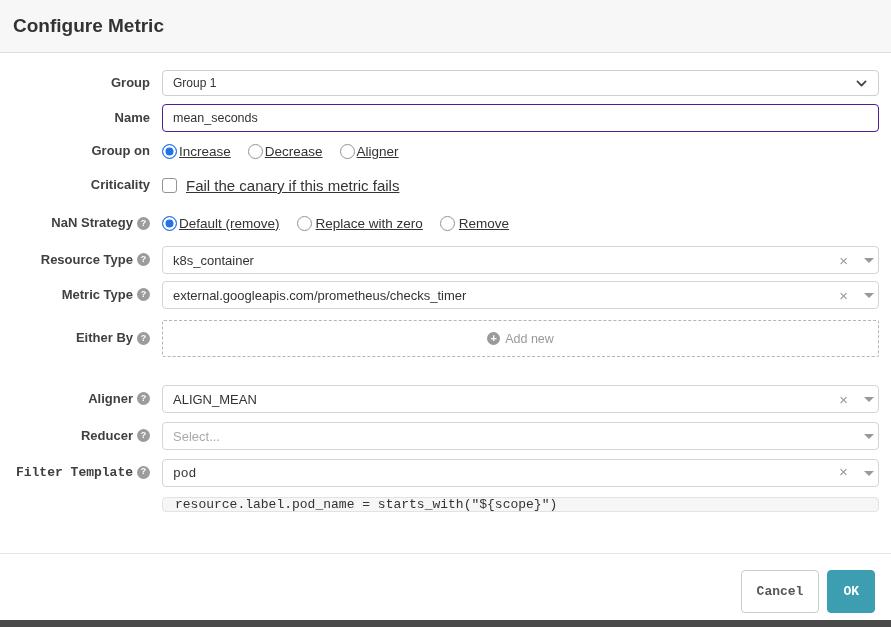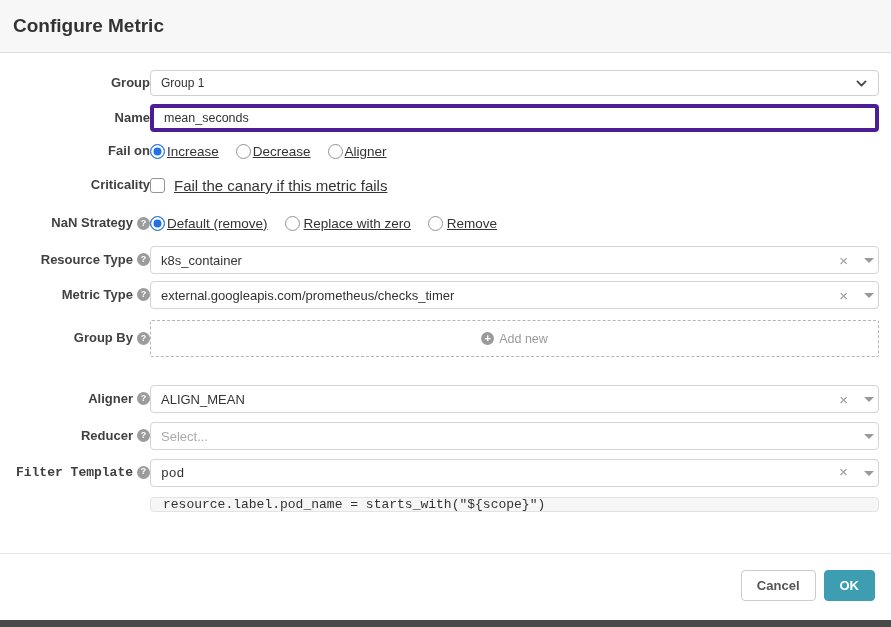--- a/index.html
+++ b/index.html
@@ -34,21 +34,21 @@
     text-align: right;
     font-size: 13px;
     font-weight: bold;
     color: #404040;
     display: inline-flex;
     align-items: center;
     justify-content: flex-end;
     gap: 4px;
     line-height: 1.1;
   }
-  .fcontrol { flex: 1; min-width: 0; }
+  .fcontrol { flex: 1; margin-left: 12px; min-width: 0; }
 
   .help-icon {
     display: inline-block;
     width: 13px; height: 13px;
     border-radius: 50%;
     background: #9c9c9c;
     color: #fff;
     font-size: 9px;
     font-weight: bold;
     line-height: 13px;
@@ -68,21 +68,21 @@
     font-size: 12px;
     color: #333;
     cursor: pointer;
   }
   .native-select .value { flex: 1; }
 
   
   .text-input {
     width: 100%;
     height: 28px;
-    border: 4px solid #4c1d95;
+    border: 1px solid #4c1d95;
     border-radius: 4px;
     padding: 0 10px;
     font-size: 12.5px;
     color: #333;
     font-family: "Liberation Sans", sans-serif;
     outline: none;
   }
 
   
   .option-row { display: flex; align-items: center; }
@@ -179,23 +179,23 @@
     height: 67px;
     display: flex;
     align-items: flex-start;
     justify-content: flex-end;
     gap: 8px;
     padding: 16px 16px 0 16px;
     background: #fff;
     flex-shrink: 0;
   }
   .btn {
-    height: 31px;
-    border-radius: 4px;
-    font-family: Liberation Sans, sans-serif;
+    height: 43px;
+    border-radius: 4px;
+    font-family: Liberation Mono, monospace;
     font-size: 13px;
     font-weight: bold;
     padding: 0 15px;
     cursor: pointer;
   }
   .btn-cancel { background: #fff; border: 1px solid #ccc; color: #555; }
   .btn-ok { background: #3d9db1; border: 1px solid #3d9db1; color: #fff; }
 
   .bottom-bar { height: 7px; background: #4a4a4a; flex-shrink: 0; }
 
@@ -237,21 +237,21 @@
     </div>
 
     <div class="frow mb12">
       <div class="flabel">Name</div>
       <div class="fcontrol">
         <input class="text-input" type="text" value="mean_seconds" style="">
       </div>
     </div>
 
     <div class="frow mb18">
-      <div class="flabel">Fail on</div>
+      <div class="flabel">Group on</div>
       <div class="fcontrol option-row">
         <span class="option">
           <span class="radio selected"></span>
           <span class="option-label" style="margin-left:2px;">Increase</span>
         </span>
         <span class="option">
           <span class="radio"></span>
           <span class="option-label" style="margin-left:2px;">Decrease</span>
         </span>
         <span class="option">
@@ -315,21 +315,21 @@
         <div class="pseudo-select">
           <span class="value">external.googleapis.com/prometheus/checks_timer</span>
           <span class="clear-x">×</span>
           <span class="caret-down"></span>
         </div>
       </div>
     </div>
 
     <div class="frow mb28">
       <div class="flabel">
-        <span>Group By</span>
+        <span>Either By</span>
         <span class="help-icon">?</span>
       </div>
       <div class="fcontrol">
         <div class="dashed-box">
           <span class="add-new">
             <span class="plus-icon">+</span>
             <span>Add new</span>
           </span>
         </div>
       </div>

